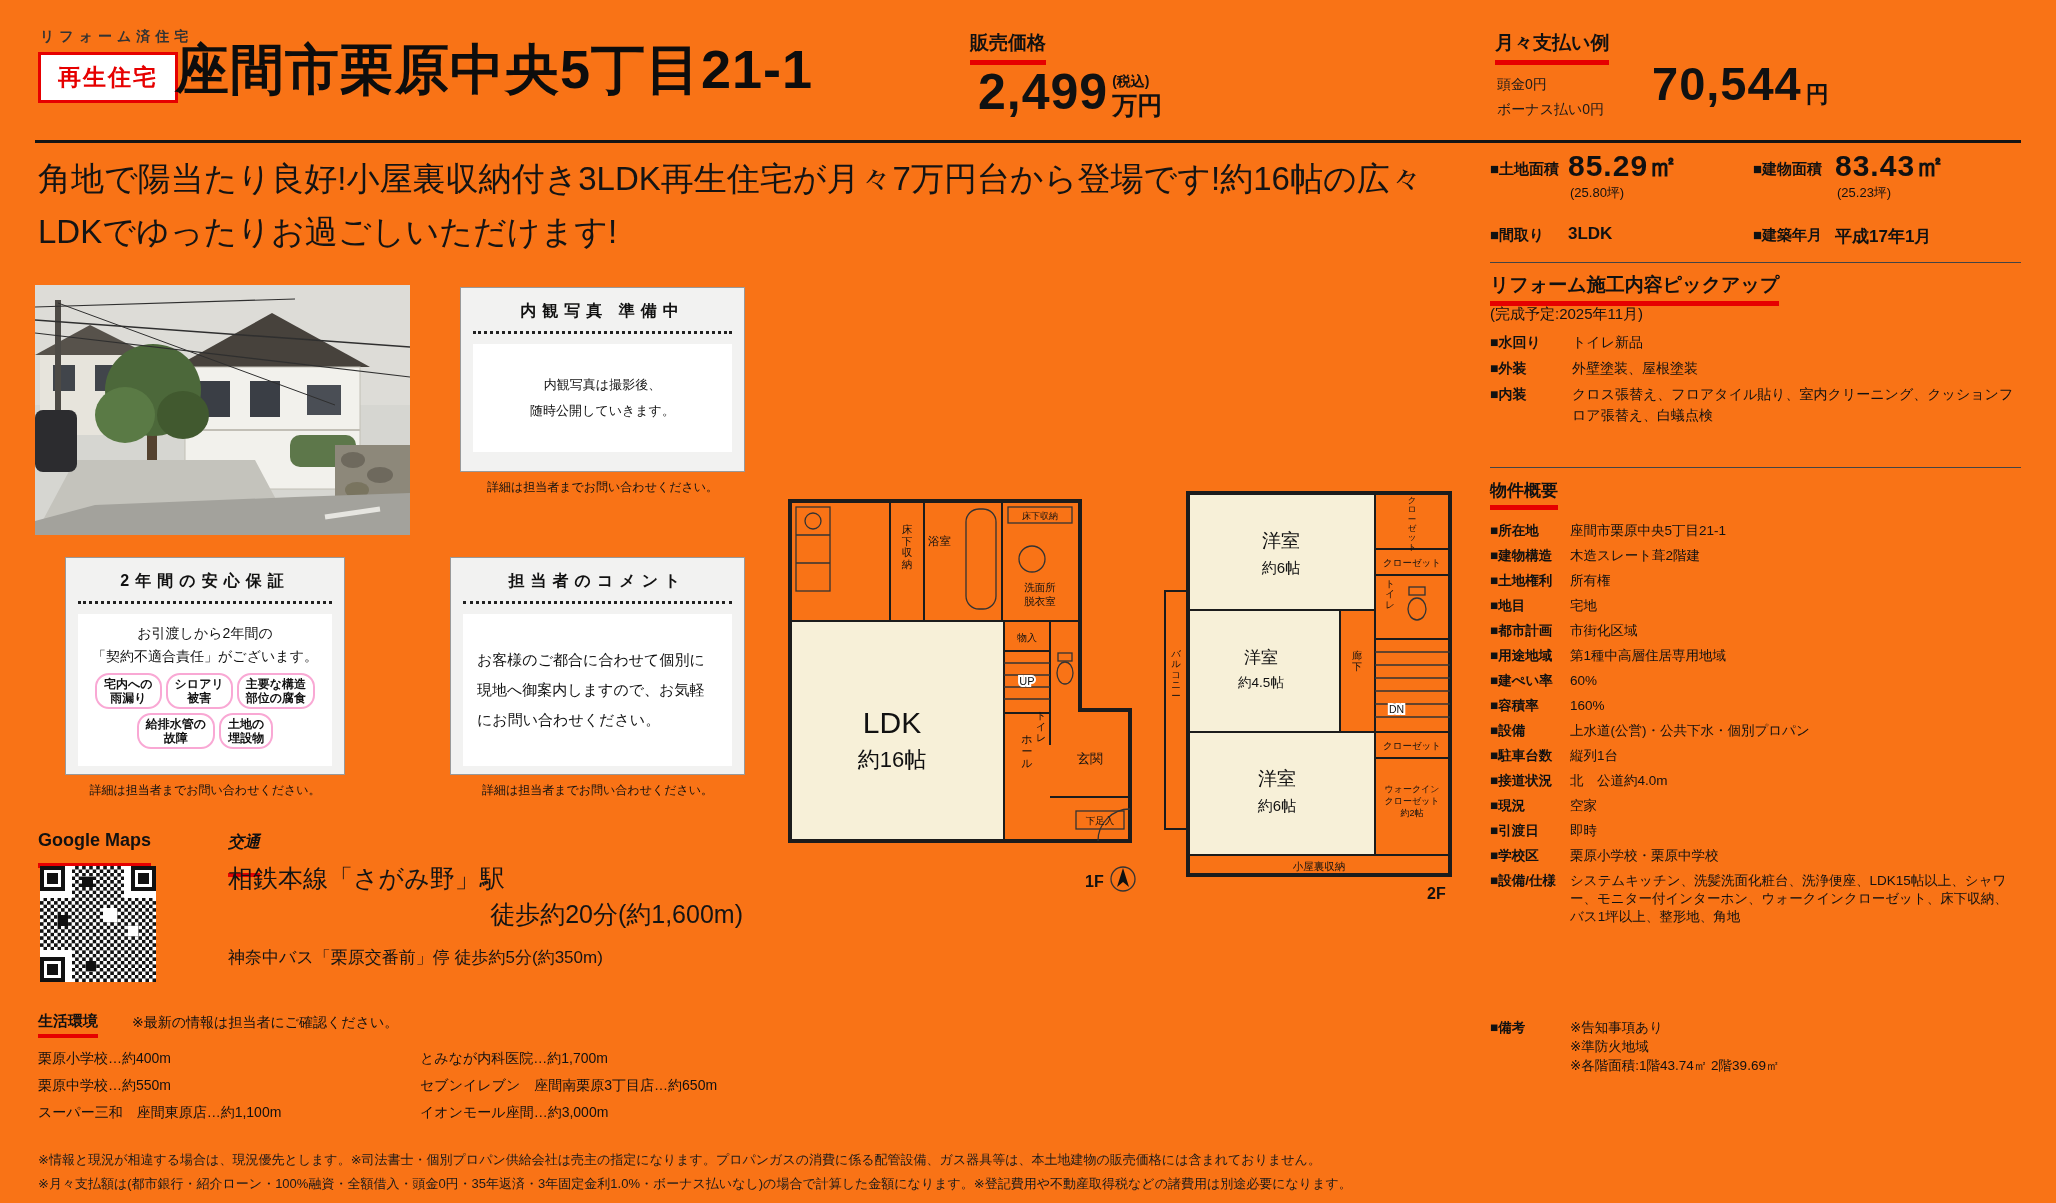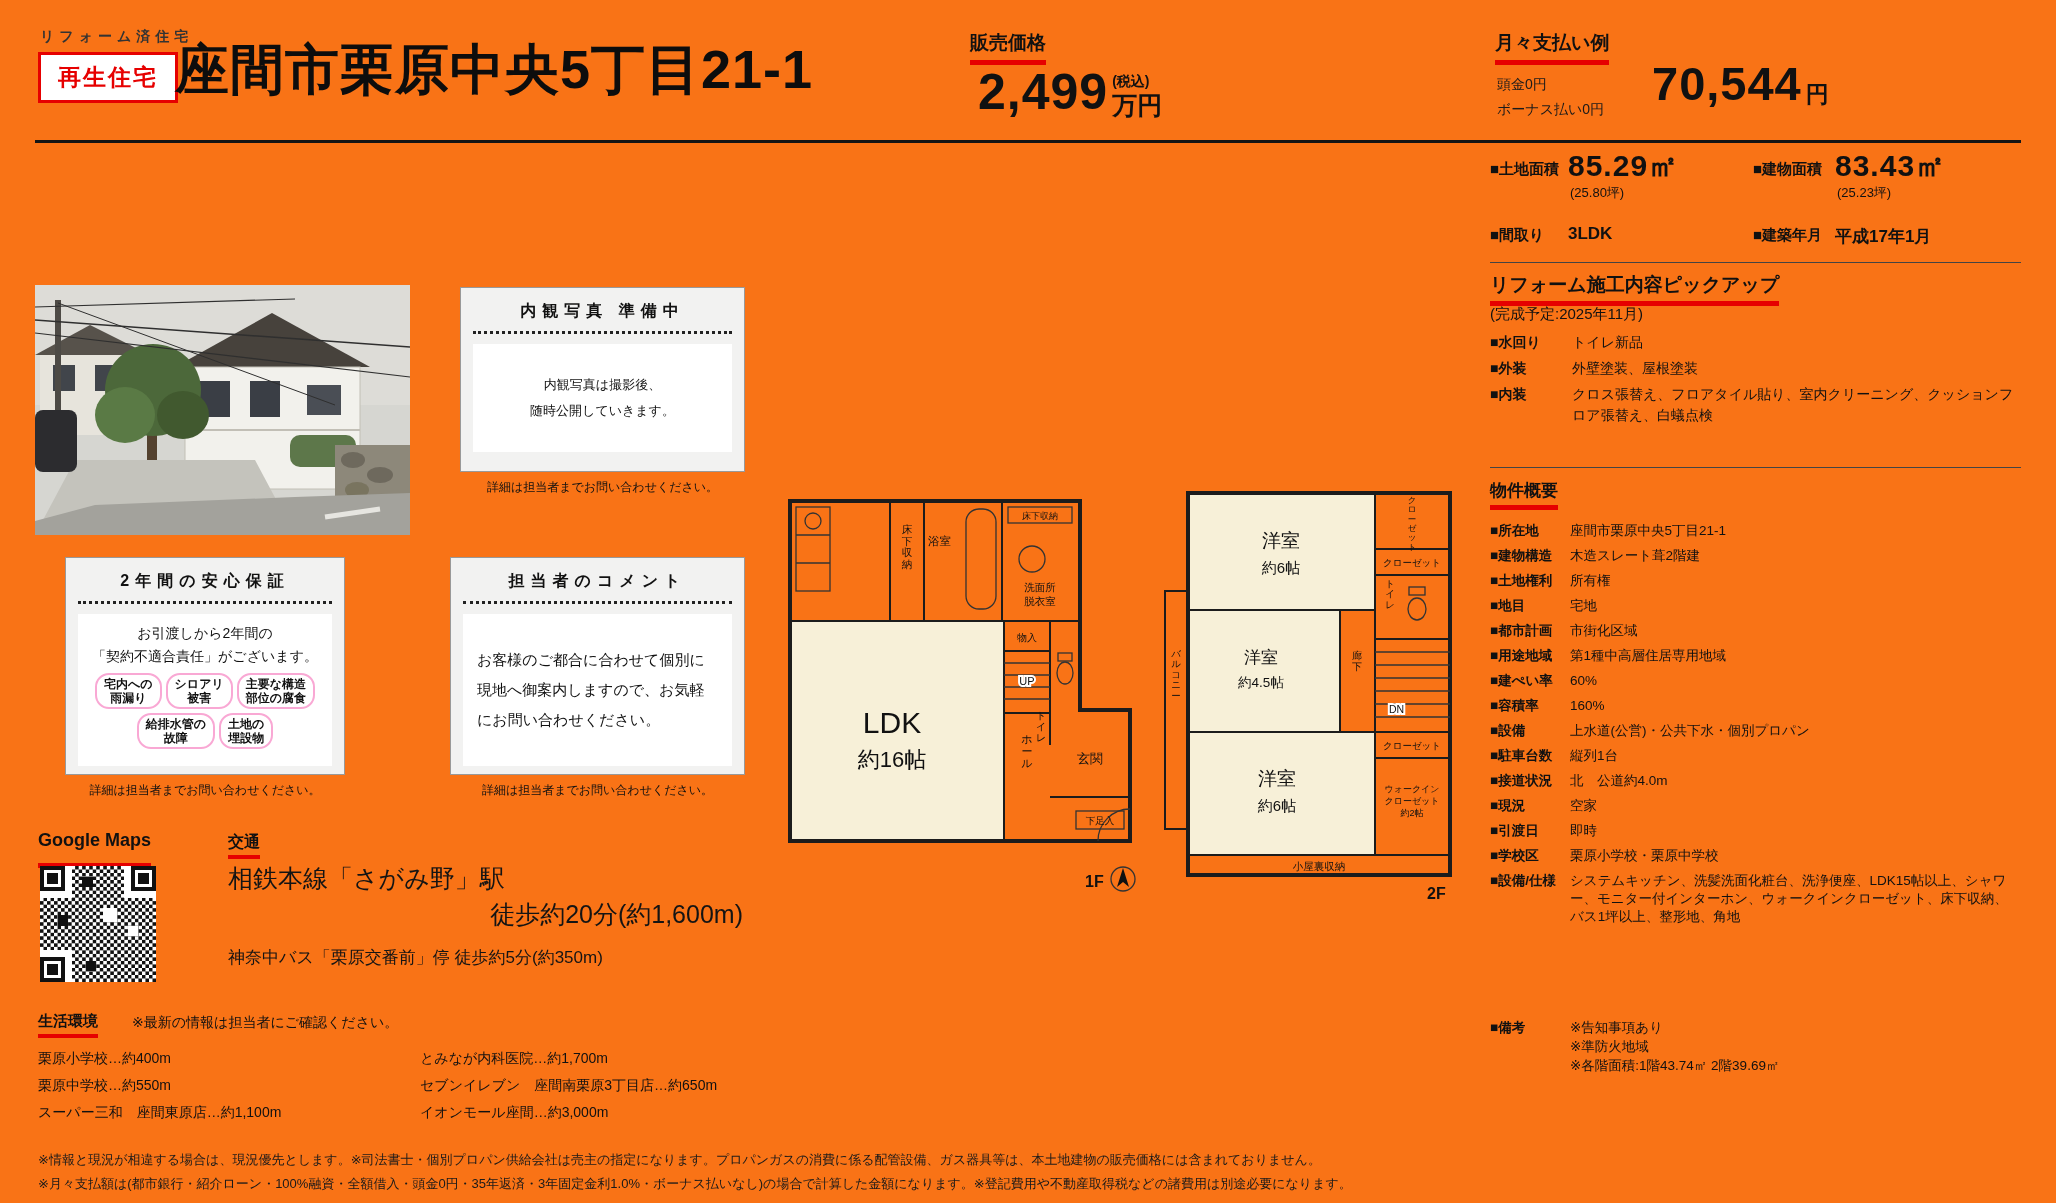--- a/index.html
+++ b/index.html
@@ -83,21 +83,21 @@
   .o-row{display:flex;margin-bottom:7px;font-size:13.5px;line-height:18px;}
   .o-label{width:80px;flex-shrink:0;font-weight:bold;}
   .o-value{flex:1;}
   #remarks-row{position:absolute;top:866px;left:0;width:531px;display:flex;font-size:13.5px;line-height:19px;}
   #remarks-row .o-label{width:80px;flex-shrink:0;font-weight:bold;}
   #remarks-row .o-value{white-space:pre-line;}
 
   
   #map-label{position:absolute;left:38px;top:830px;font-size:18px;font-weight:800;border-bottom:5px solid var(--accent);padding-bottom:12px;}
   #qr{position:absolute;left:40px;top:866px;width:116px;height:116px;}
-  #access-title{position:absolute;left:228px;top:832px;font-size:16px;font-weight:800;border-bottom:4px solid var(--accent);padding-bottom:2px;}
+  #access-title{position:absolute;left:228px;top:832px;font-size:16px;font-weight:800;border-bottom:4px solid var(--accent);padding-bottom:20px;font-style:italic;}
   #access-line1{position:absolute;left:228px;top:862px;font-size:25px;color:#141414;}
   #access-line2{position:absolute;left:228px;top:898px;width:515px;font-size:25px;text-align:right;color:#141414;}
   #access-bus{position:absolute;left:228px;top:946px;font-size:17px;color:#141414;}
 
   #env-title{position:absolute;left:38px;top:1012px;font-size:15px;font-weight:800;border-bottom:4px solid var(--accent);padding-bottom:3px;}
   #env-note{position:absolute;left:132px;top:1014px;font-size:14px;}
   .env-col{position:absolute;top:1045px;font-size:14px;line-height:27px;}
   #env-col1{left:38px;width:370px;}
   #env-col2{left:420px;width:400px;}
 
@@ -131,20 +131,24 @@
     <div>頭金0円</div>
     <div>ボーナス払い0円</div>
   </div>
   <div id="monthly-row">
     <span class="monthly-big">70,544</span>
     <span class="yen">円</span>
   </div>
 
   <div id="header-rule"></div>
 
+  <div id="catch">
+    <div>角地で陽当たり良好!小屋裏収納付き3LDK再生住宅が月々7万円台から登場です!約16帖の広々</div>
+    <div>LDKでゆったりお過ごしいただけます!</div>
+  </div>
 
   <div id="photo">
     <svg width="375" height="250" viewBox="0 0 375 250">
       <rect width="375" height="250" fill="#d6d6d1"></rect>
       <rect y="0" width="375" height="120" fill="#dddcd7"></rect>
 
       <polygon points="0,70 55,40 115,70" fill="#57524b"></polygon>
       <rect x="5" y="70" width="105" height="80" fill="#e7e4dc"></rect>
       <rect x="18" y="80" width="22" height="26" fill="#41454b"></rect>
       <rect x="60" y="80" width="22" height="26" fill="#41454b"></rect>

